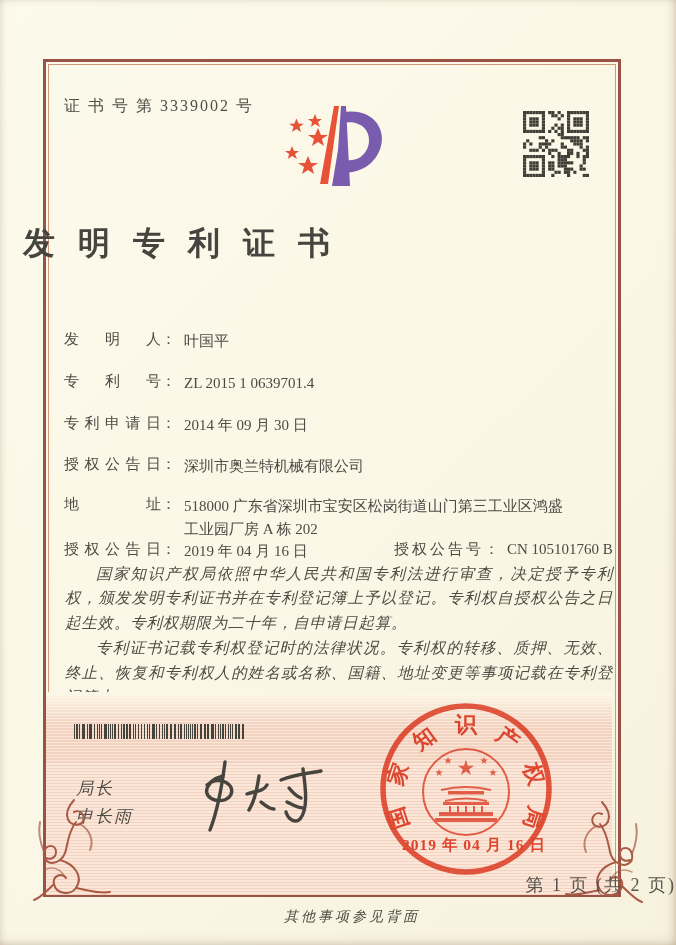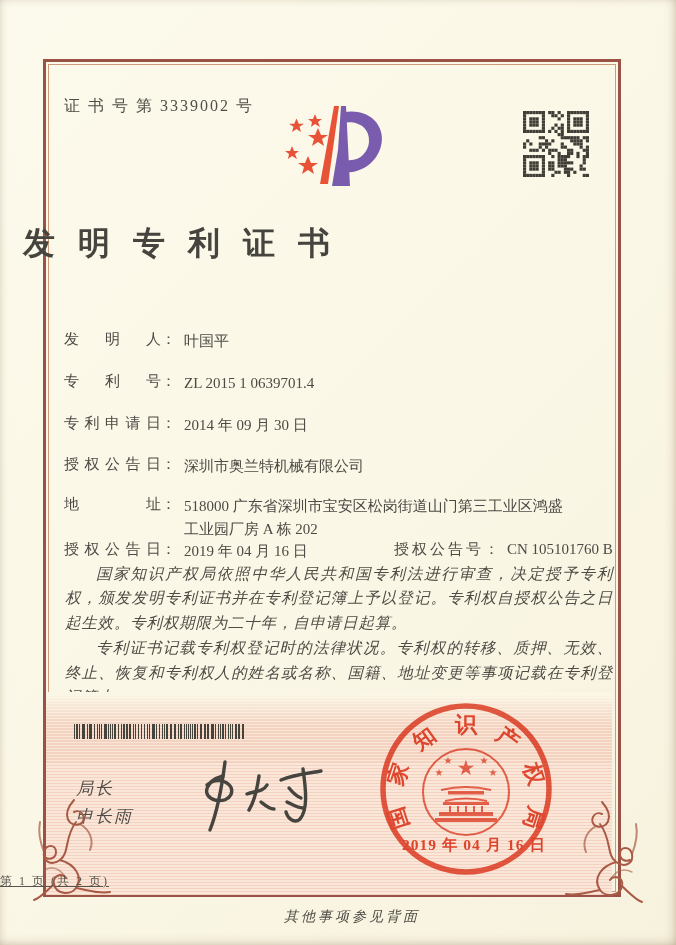--- a/index.html
+++ b/index.html
@@ -34,22 +34,22 @@
     background:
       linear-gradient(180deg,#fbf8e8 0px,rgba(251,248,232,.65) 10px,rgba(251,248,232,0) 34px),
       repeating-linear-gradient(0deg,var(--band-pink,#f3d2c0) 0 1.5px,#fbe7da 1.5px 3px);
   }
   .barcode{position:absolute;left:74px;top:724px;width:172px;height:15px;}
   .officer{position:absolute;left:76px;top:775px;font-size:17px;color:#4f4d47;line-height:1.65;letter-spacing:2px;font-style:italic;}
   .signature{position:absolute;left:183px;top:750px;width:150px;height:92px;}
   .seal{position:absolute;left:377px;top:700px;width:178px;height:178px;mix-blend-mode:multiply;opacity:.93;}
   .seal-date{position:absolute;left:402px;top:835px;font-size:15.5px;font-weight:700;
     letter-spacing:1px;color:var(--seal-red,#de442c);}
-  .page-info{position:absolute;left:0;right:0;top:873px;text-align:left;font-size:12px;
-    letter-spacing:2px;color:#57544b;text-decoration:underline;}
+  .page-info{position:absolute;left:0;right:0;top:873px;text-align:right;font-size:18px;
+    letter-spacing:2px;color:#57544b;}
   .back-note{position:absolute;left:0;right:0;top:908px;text-align:center;font-size:14px;
     font-style:italic;letter-spacing:3px;color:#4d4b43;margin-left:28px;}
   .flourish{position:absolute;width:84px;height:112px;}
   .flourish.bl{left:30px;top:794px;}
   .flourish.br{left:562px;top:796px;transform:scaleX(-1);}
 </style>
 </head>
 <body>
 
 <div class="page">

